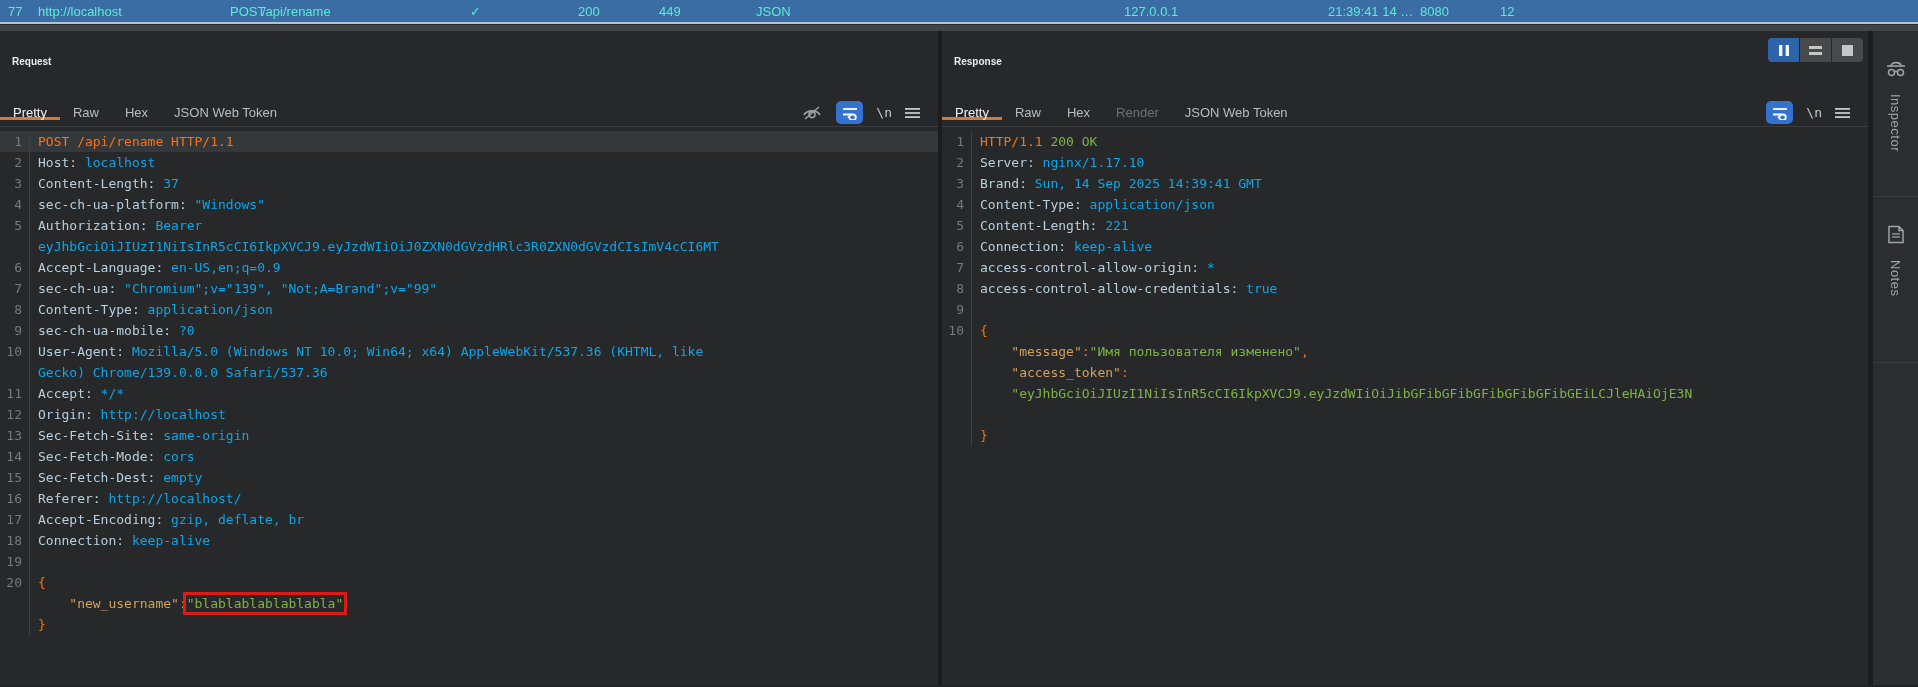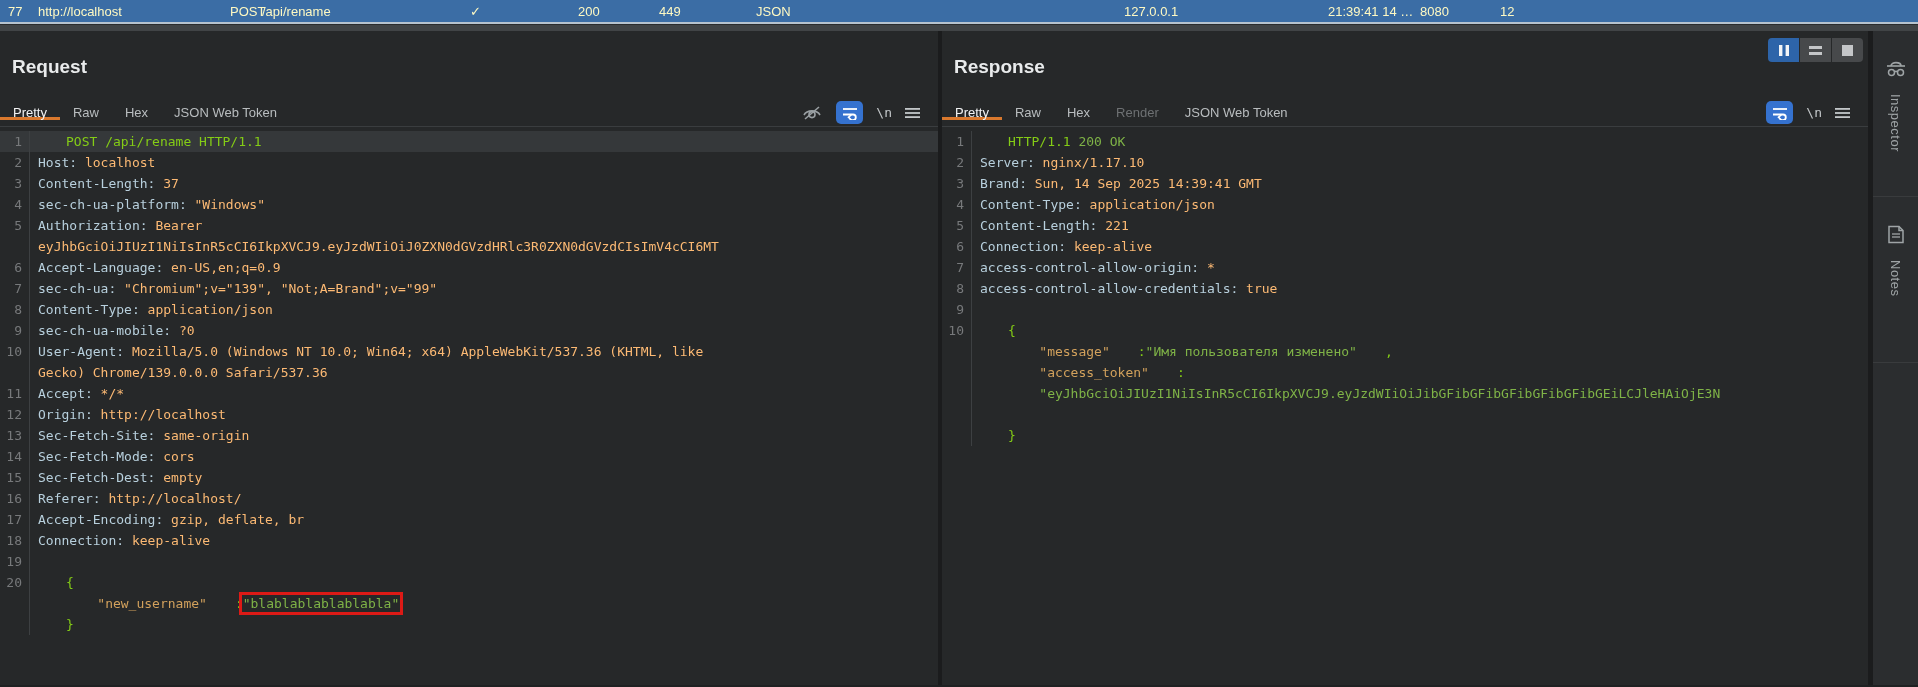--- a/index.html
+++ b/index.html
@@ -1,60 +1,60 @@
 <!DOCTYPE html>
 <html><head>
 <meta charset="utf-8">
 <style>
   * { box-sizing: border-box; margin: 0; padding: 0; }
   html,body { width: 1918px; height: 687px; overflow: hidden; background:#1f2122;
               font-family:"Liberation Sans", sans-serif; }
 
   
-  .toprow { position:relative; height:24px; background:#3b6da5; color:#fef9c3;
+  .toprow { position:relative; height:24px; background:#3b6da5; color:#5eead4;
             font-size:13px; border-bottom:2px solid #b7c3ce; }
   .toprow span { position:absolute; top:4px; white-space:nowrap; }
   .c-id{left:8px} .c-url{left:38px} .c-method{left:230px} .c-path{left:262px}
   .c-check{left:470px} .c-status{left:578px} .c-len{left:659px} .c-mime{left:756px}
   .c-ip{left:1124px} .c-time{left:1328px;max-width:88px;overflow:hidden;text-overflow:ellipsis}
   .c-port{left:1420px} .c-listener{left:1500px}
 
   .splitter { height:7px; background:#414446; border-top:1px solid #2a2c2d; }
 
   
   .main { display:flex; height:654px; }
   .panel { position:relative; background:#262829; }
   .panel.request { width:938px; }
   .panel.response { width:926px; }
   .vdiv { width:4px; background:#1b1c1d; }
 
-  .panel-title { padding:25px 0 0 12px; height:43px; font-size:19px; font-weight:bold; color:#e9ebec; }
+  .panel-title { padding:25px 0 0 12px; height:43px; font-size:10px; font-weight:bold; color:#e9ebec; }
 
   .tabbar { position:relative; margin-top:25px; height:28px; border-bottom:1px solid #3a3d3f;
             display:flex; align-items:center; }
   .tab { color:#b9bdbf; font-size:13px; padding:0 13px; display:flex; align-items:center; }
   .tab.active { color:#f2f3f4; box-shadow: inset 0 -3px 0 0 #d9782d; }
   .tab.disabled { color:#6e7173; }
 
   .tab-icons { position:absolute; right:18px; top:0; height:27px; display:flex; align-items:center; gap:13px; }
   .icon-btn { display:flex; align-items:center; justify-content:center; cursor:default; }
   .nl-glyph { font-family:"DejaVu Sans Mono", monospace; font-size:13px; color:#c3c7c9; }
   .wrap-btn { width:27px; height:23px; background:#3572cf; border-radius:5px; }
 
   
   .editor { margin-top:4px; font-family:"DejaVu Sans Mono", monospace; font-size:13px;
             line-height:21px; }
   .eline { display:flex; height:21px; }
   .eline.hl { background:#35383a; }
   .gut { flex:none; width:30px; padding-right:7px; text-align:right; color:#77797b;
          border-right:1px solid #3d4042; }
   .code { padding-left:8px; white-space:pre; }
-  .sg-plain { color:#84cc16;margin-left:28px; }
+  .sg-plain { color:#f97316; }
   .sg-hname { color:#b8d0dd; }
-  .sg-hval { color:#fdba74; }
+  .sg-hval { color:#0ea5e9; }
   .sg-key { color:#d2a15c; }
   .sg-str { color:#7fb347; }
   .sg-status { color:#7fb347; }
   .sg-box { outline:3px solid #dc1a16; outline-offset:1px; }
 
   
   .seggroup { position:absolute; top:7px; right:5px; display:flex; border-radius:4px; overflow:hidden; }
   .segbtn { width:31px; height:24px; background:#47494b; display:flex; align-items:center;
             justify-content:center; }
   .segbtn.active { background:#2d64a9; }

